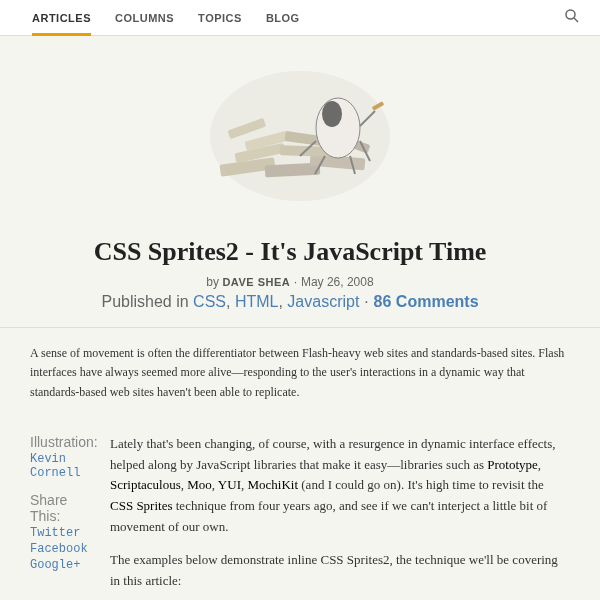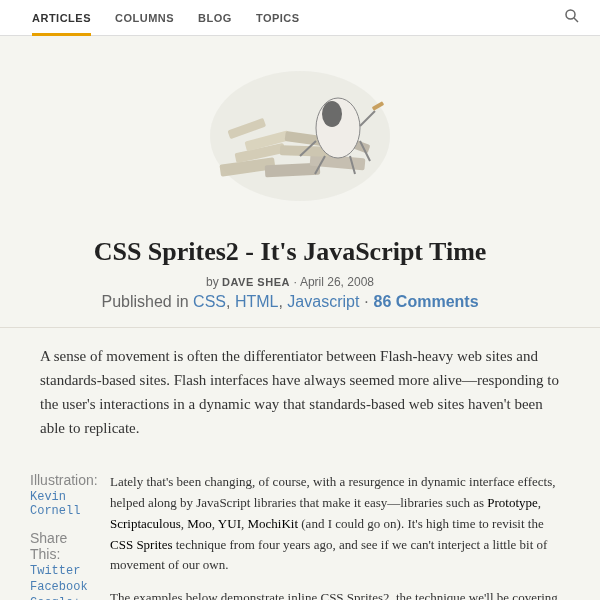--- a/index.html
+++ b/index.html
@@ -103,23 +103,23 @@
       text-decoration: none;
     }
     .article-tags .comments {
       color: #4a7fb5;
       font-weight: bold;
       text-decoration: none;
     }
 
     
     .article-intro {
-      padding: 16px 30px 16px 40px;
-      background: #f5f5f0;
-      font-size: 15px;
+      padding: 16px 30px 16px 30px;
+      background: #f5f5f0;
+      font-size: 12px;
       line-height: 1.6;
       color: #333;
       border-top: 1px solid #e0ddd5;
     }
 
     
     .content-area {
       display: flex;
       padding: 0 0 0 0;
       background: #f5f5f0;
@@ -173,24 +173,24 @@
 
 <nav id="top-nav">
   <div class="nav-items">
     <div class="nav-item active">
       <span>ARTICLES</span>
     </div>
     <div class="nav-item">
       <span>COLUMNS</span>
     </div>
     <div class="nav-item">
+      <span>TOPICS</span>
+    </div>
+    <div class="nav-item">
       <span>BLOG</span>
-    </div>
-    <div class="nav-item">
-      <span>TOPICS</span>
     </div>
   </div>
   <div class="nav-search">
     <svg width="16" height="16" viewBox="0 0 16 16" fill="none">
       <circle cx="6.5" cy="6.5" r="4.5" stroke="#666" stroke-width="1.5"></circle>
       <line x1="10" y1="10" x2="14" y2="14" stroke="#666" stroke-width="1.5"></line>
     </svg>
   </div>
 </nav>
 
@@ -228,21 +228,21 @@
       <rect x="182" y="48" width="12" height="4" rx="1" fill="#c8a060" transform="rotate(-30, 188, 50)"></rect>
     </svg>
   </div>
 </div>
 
 <div class="article-header">
   <h1 class="article-title">CSS Sprites2 - It's JavaScript Time</h1>
   <div class="article-meta">
     <span>by</span>
     <span style="font-weight:bold;font-size:11px;letter-spacing:0.5px;text-transform:uppercase;color:#555;">DAVE SHEA</span>
-    <span>· April 26, 2008</span>
+    <span>· May 26, 2008</span>
   </div>
   <div class="article-tags">
     <span>Published in </span>
     <a>CSS</a><span>, </span>
     <a>HTML</a><span>, </span>
     <a>Javascript</a>
     <span> · </span>
     <a class="comments">86 Comments</a>
   </div>
 </div>

